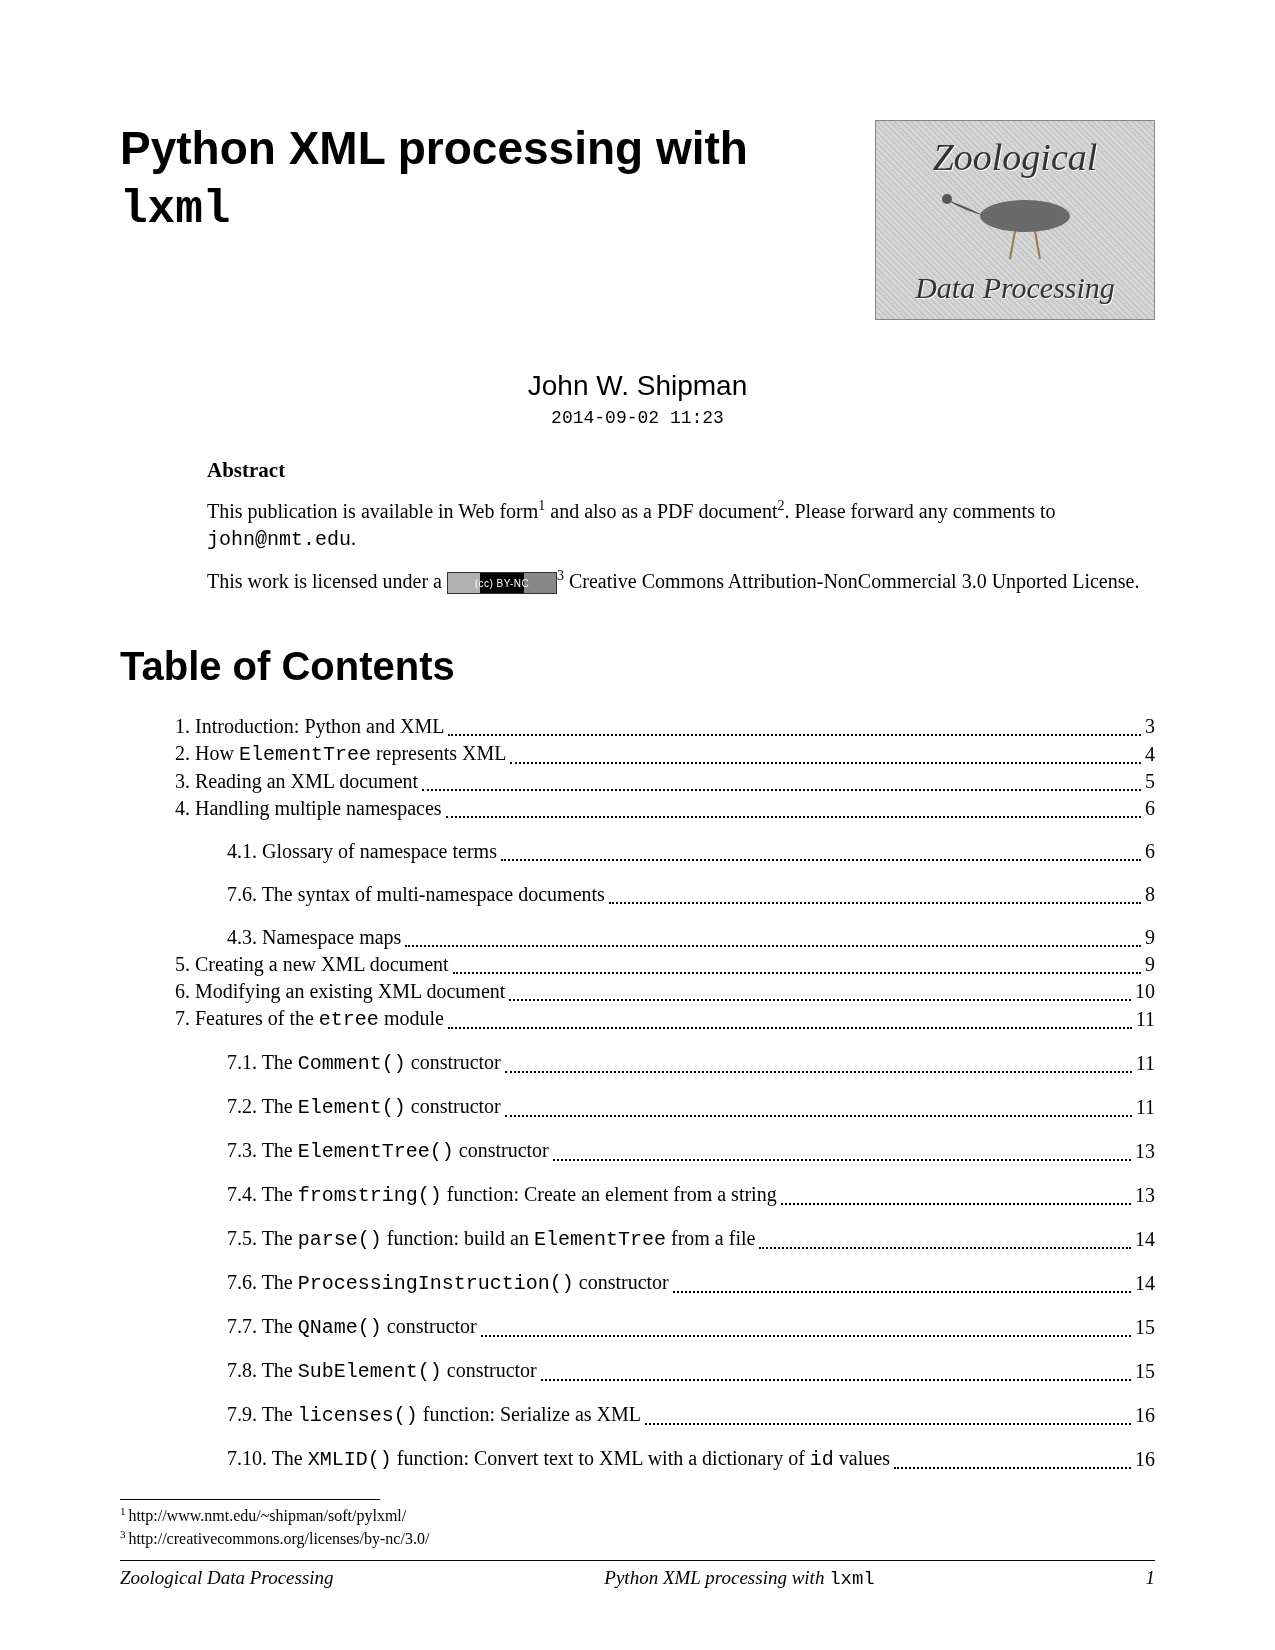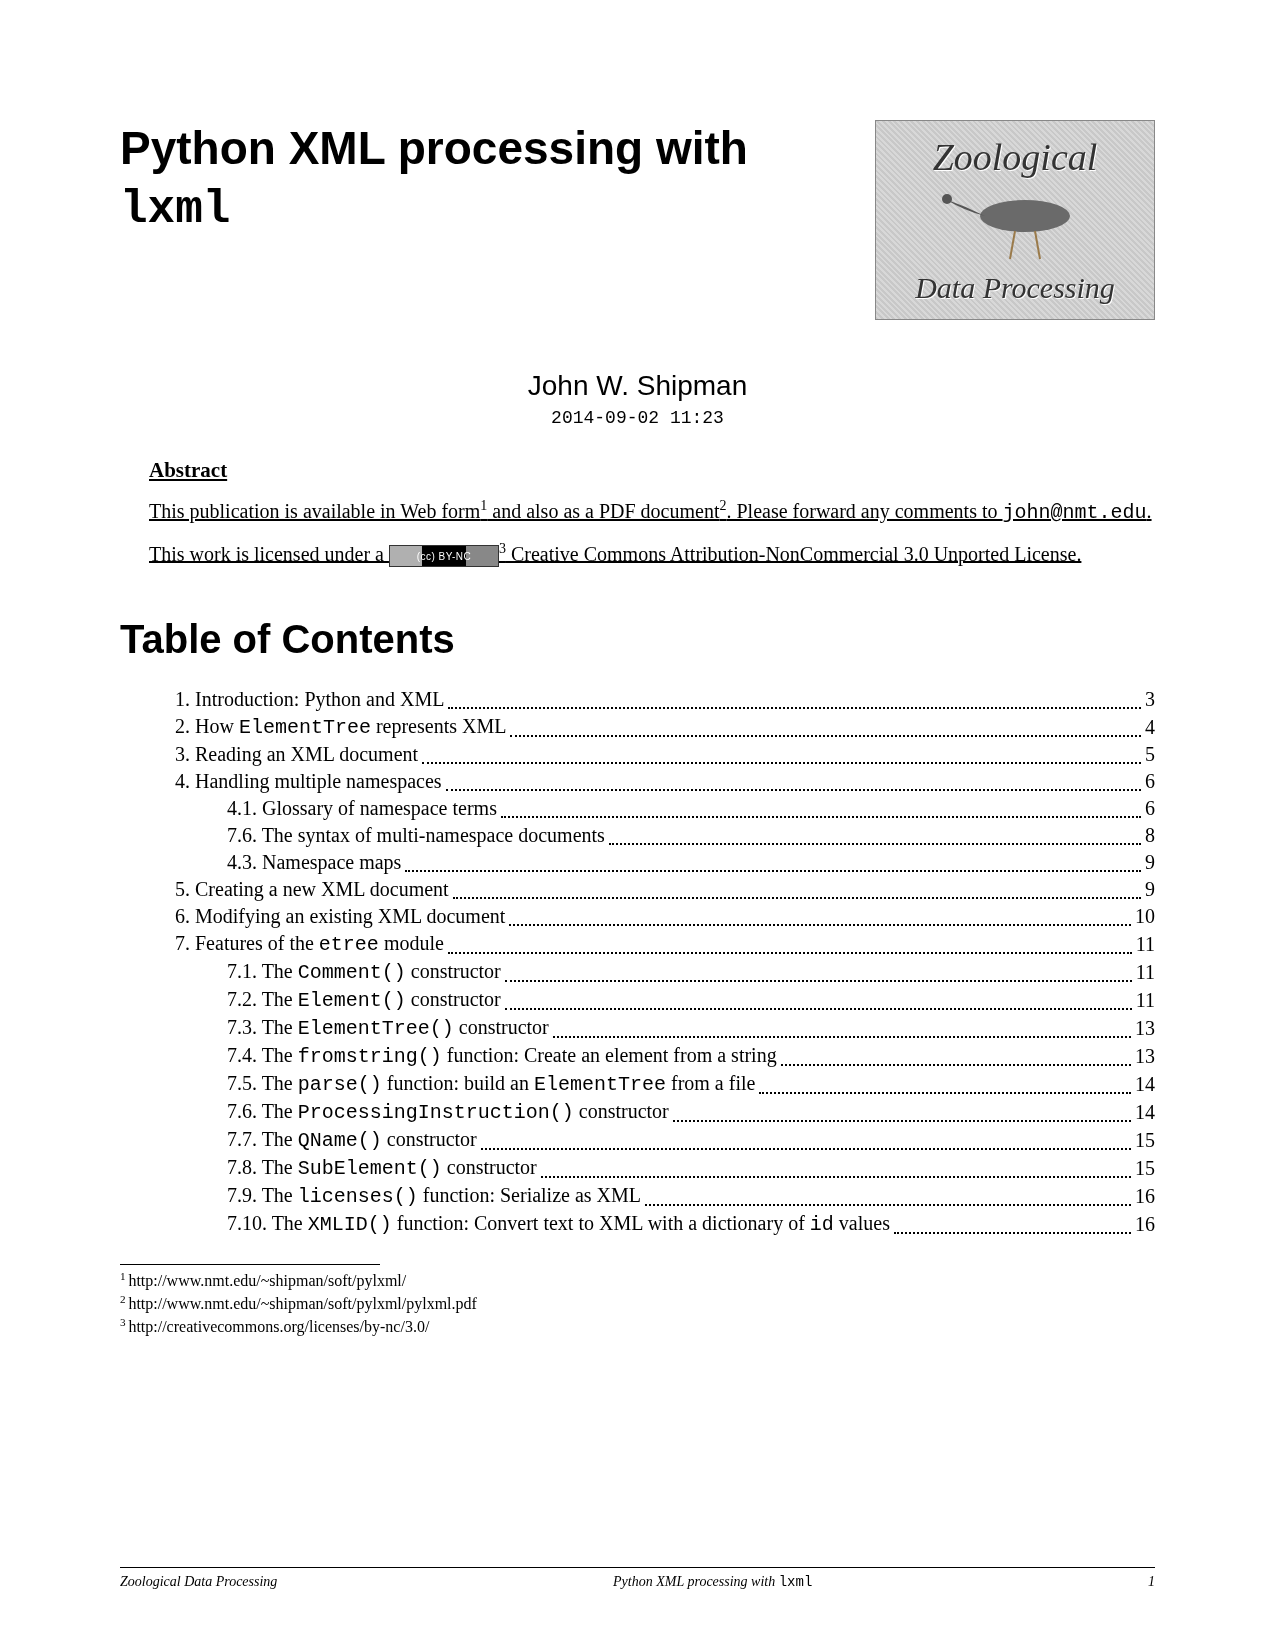--- a/index.html
+++ b/index.html
@@ -54,24 +54,23 @@
     height: 80px;
   }
   .author-block {
     text-align: center;
     margin-top: 50px;
     margin-bottom: 30px;
   }
   .author { font-family: Arial, sans-serif; font-size: 28px; }
   .date { font-family: Liberation Mono, monospace; font-size: 18px; margin-top: 6px; }
   .abstract-block {
-    margin-left: 29px;
+    margin-left: 87px;
     margin-right: 0;
     margin-bottom: 50px;
-    text-decoration: underline;
   }
   .abstract-heading {
     font-family: Georgia, serif;
     font-weight: bold;
     font-size: 21px;
     margin-bottom: 14px;
   }
   .abstract-block p {
     font-size: 20px;
     line-height: 1.35;
@@ -102,21 +101,21 @@
   .toc {
     margin-left: 55px;
     font-size: 20px;
   }
   .toc-row {
     display: flex;
     align-items: flex-end;
     line-height: 1.35;
     white-space: nowrap;
   }
-  .toc-row.sub { padding-left: 52px; }
+  .toc-row.sub { padding-left: 52px; margin-top: 16px; }
   .toc-label { flex: 0 0 auto; }
   .toc-dots {
     flex: 1 1 auto;
     border-bottom: 2px dotted #000;
     margin: 0 4px 4px 4px;
     min-width: 10px;
   }
   .toc-page { flex: 0 0 auto; }
   .footnotes {
     margin-top: 26px;
@@ -131,21 +130,21 @@
   }
   .footer {
     position: absolute;
     bottom: 60px;
     left: 120px;
     right: 120px;
     border-top: 1px solid #000;
     padding-top: 6px;
     display: flex;
     justify-content: space-between;
-    font-size: 14px;
+    font-size: 19px;
     font-style: italic;
   }
   .footer .mono { font-style: normal; }
 </style>
 </head>
 <body>
 
 <div class="page">
 
   <div class="title-row">
@@ -281,21 +280,20 @@
         <span class="toc-label"><span>7.10. The </span><span class="mono">XMLID()</span><span> function: Convert text to XML with a dictionary of </span><span class="mono">id</span><span> values</span></span>
         <span class="toc-dots"></span>
         <span class="toc-page">16</span>
       </div>
     </div>
 
   <div class="footnotes">
     <hr>
     <div id="fn">
         <div><sup>1 </sup><span>http://www.nmt.edu/~shipman/soft/pylxml/</span></div>
-        <div><sup>2 </sup><span>http://www.nmt.edu/~shipman/soft/pylxml/pylxml.pdf</span></div>
         <div><sup>3 </sup><span>http://creativecommons.org/licenses/by-nc/3.0/</span></div>
       </div>
   </div>
 
 </div>
 
 <div class="footer">
   <span>Zoological Data Processing</span>
   <span>
     <span>Python XML processing with </span><span class="mono">lxml</span>

